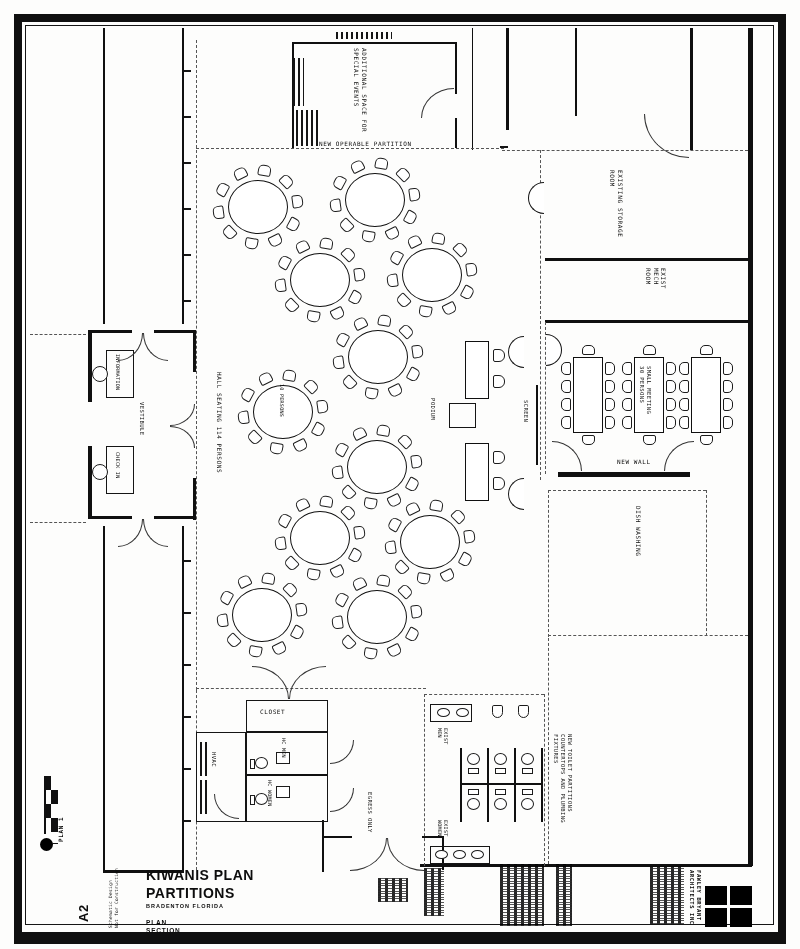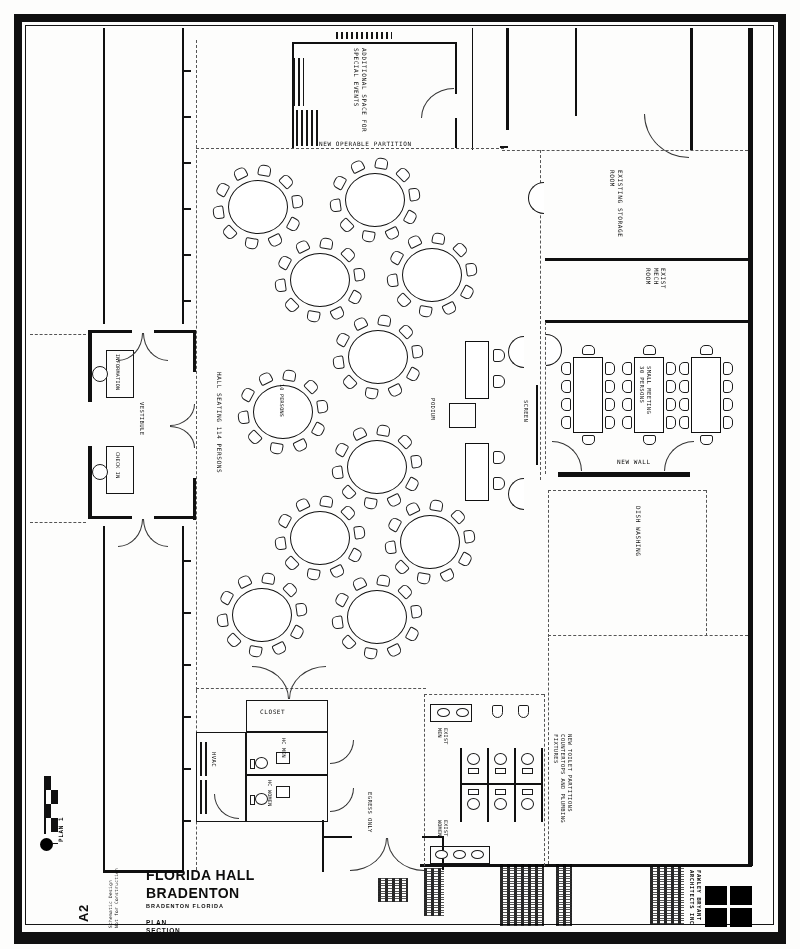--- a/index.html
+++ b/index.html
@@ -406,22 +406,22 @@
     <div>FIXTURES</div>
   </div>
 
   <div class="lbl vtr" style="left:57px;top:794px;height:48px;font-weight:bold;">PLAN 1</div>
   <div class="lbl vtr tb" style="left:76px;top:884px;height:38px;font-size:13px;font-weight:bold;">A2</div>
   <div class="lbl vtr sm" style="left:108px;top:860px;height:68px;font-size:4.5px;">
     <div>Schematic Design</div>
     <div>Not for Construction</div>
   </div>
   <div class="lbl tb" style="left:146px;top:866px;">
-    <div style="font-size:14px;font-weight:bold;letter-spacing:.5px;">FLORIDA HALL</div>
-    <div style="font-size:14px;font-weight:bold;letter-spacing:.5px;">BRADENTON</div>
+    <div style="font-size:14px;font-weight:bold;letter-spacing:.5px;">KIWANIS PLAN</div>
+    <div style="font-size:14px;font-weight:bold;letter-spacing:.5px;">PARTITIONS</div>
     <div style="font-size:5.5px;font-weight:bold;letter-spacing:1px;margin-top:1px;">BRADENTON FLORIDA</div>
     <div style="font-size:6.5px;font-weight:bold;letter-spacing:.8px;margin-top:8px;">PLAN</div>
     <div style="font-size:6.5px;font-weight:bold;letter-spacing:.8px;">SECTION</div>
   </div>
   <div class="lbl vt" style="left:688px;top:870px;height:60px;font-size:5.5px;font-weight:bold;">
     <div>FAWLEY BRYANT</div>
     <div>ARCHITECTS INC</div>
   </div>
   <div style="position:absolute;left:705px;top:886px;width:47px;height:42px;display:grid;grid-template-columns:22px 22px;grid-template-rows:19px 19px;gap:3px;z-index:5;">
     <div style="background:#000;"></div>

